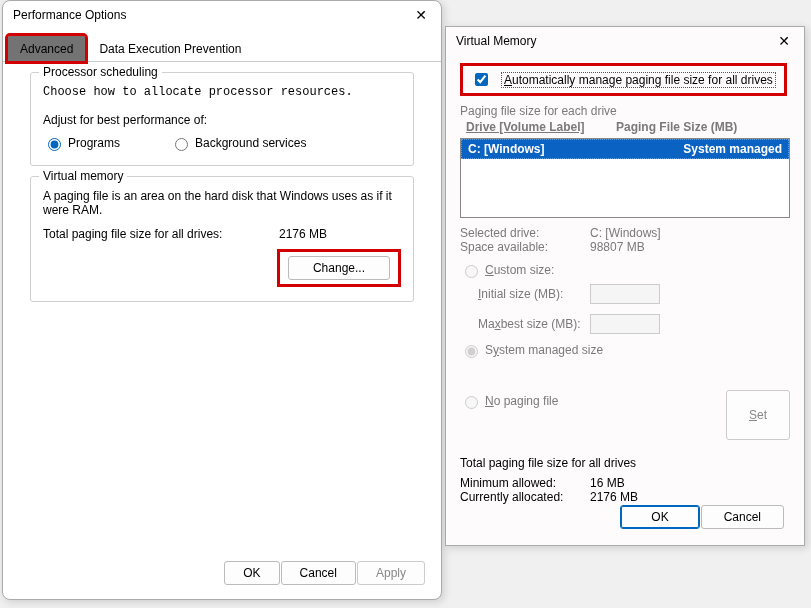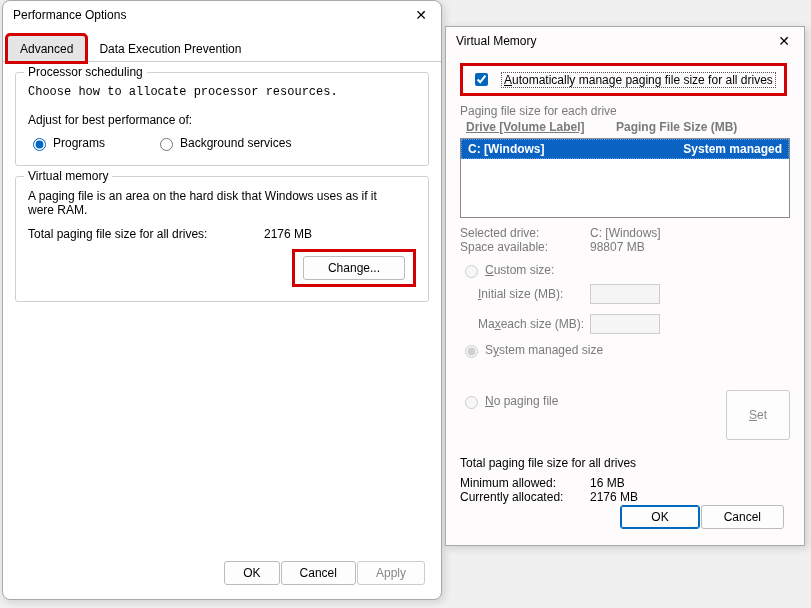--- a/index.html
+++ b/index.html
@@ -2,22 +2,22 @@
 <html><head>
 <meta charset="utf-8">
 <style>
   * { box-sizing: border-box; font-family: "Segoe UI", Tahoma, sans-serif; font-size: 12px; }
   body { margin: 0; width: 811px; height: 608px; background: #f0f0f0; position: relative; overflow: hidden; }
   .dialog { position: absolute; background: #fff; border: 1px solid #aaa; box-shadow: 2px 2px 8px rgba(0,0,0,0.15); }
   .titlebar { display: flex; align-items: center; justify-content: space-between; padding: 6px 8px 6px 10px; font-size: 12px; }
   .close-x { font-size: 14px; padding: 0 6px; cursor: default; font-family: Arial, sans-serif; }
   .tabs { display: flex; border-bottom: 1px solid #ccc; padding: 0 4px; }
   .tab { padding: 6px 12px; border: 1px solid transparent; border-bottom: none; margin-bottom: -1px; cursor: default; }
-  .tab.active { border-color: #ccc; background: #e5e5e5; border-top-left-radius: 3px; border-top-right-radius: 3px; }
-  .groupbox { border: 1px solid #ccc; border-radius: 3px; margin: 10px 12px; padding: 12px 12px 14px 12px; position: relative; }
+  .tab.active { border-color: #ccc; background: #737373; border-top-left-radius: 3px; border-top-right-radius: 3px; }
+  .groupbox { border: 1px solid #ccc; border-radius: 3px; margin: 10px 27px; padding: 12px 12px 14px 12px; position: relative; }
   .groupbox > .legend { position: absolute; top: -8px; left: 8px; background: #fff; padding: 0 4px; font-size: 12px; }
   .row { display: flex; align-items: center; gap: 6px; }
   .radio-row { display: flex; gap: 50px; margin-top: 8px; }
   .radio { display: flex; align-items: center; gap: 4px; }
   .radio input { accent-color: #0067C0; }
   .btn { background: #fdfdfd; border: 1px solid #bbb; border-radius: 3px; padding: 4px 18px; font-size: 12px; cursor: default; }
   .btn.primary { border-color: #0067C0; box-shadow: 0 0 0 1px #0067C0 inset; }
   .btn:disabled, .btn.disabled { color: #888; border-color: #ccc; }
   .buttons-row { display: flex; justify-content: flex-end; gap: 1px; padding: 10px 12px; }
   .hl-red { outline: 3px solid #d20000; outline-offset: -1px; }
@@ -137,21 +137,21 @@
     <div class="section-gap"></div>
     <label class="radio grey">
       <input type="radio" name="vmsize" disabled="" style="">
       <span><span class="underline-accel">C</span><span>ustom size:</span></span>
     </label>
     <div class="kv grey" style="margin-top:6px;">
       <span class="k" style="padding-left:18px;"><span class="underline-accel">I</span><span>nitial size (MB):</span></span>
       <input class="size-input" disabled="" style="">
     </div>
     <div class="kv grey" style="margin-top:10px;">
-      <span class="k" style="padding-left:18px;">Ma<span class="underline-accel">x</span><span>each size (MB):</span></span>
+      <span class="k" style="padding-left:18px;">Ma<span class="underline-accel">x</span><span>best size (MB):</span></span>
       <input class="size-input" disabled="" style="">
     </div>
 
     <div class="section-gap"></div>
     <label class="radio grey">
       <input type="radio" name="vmsize" disabled="" checked="" style="">
       <span>S<span class="underline-accel">y</span><span>stem managed size</span></span>
     </label>
     <div style="display:flex; align-items:center; justify-content:space-between; margin-top:4px;">
       <label class="radio grey">

